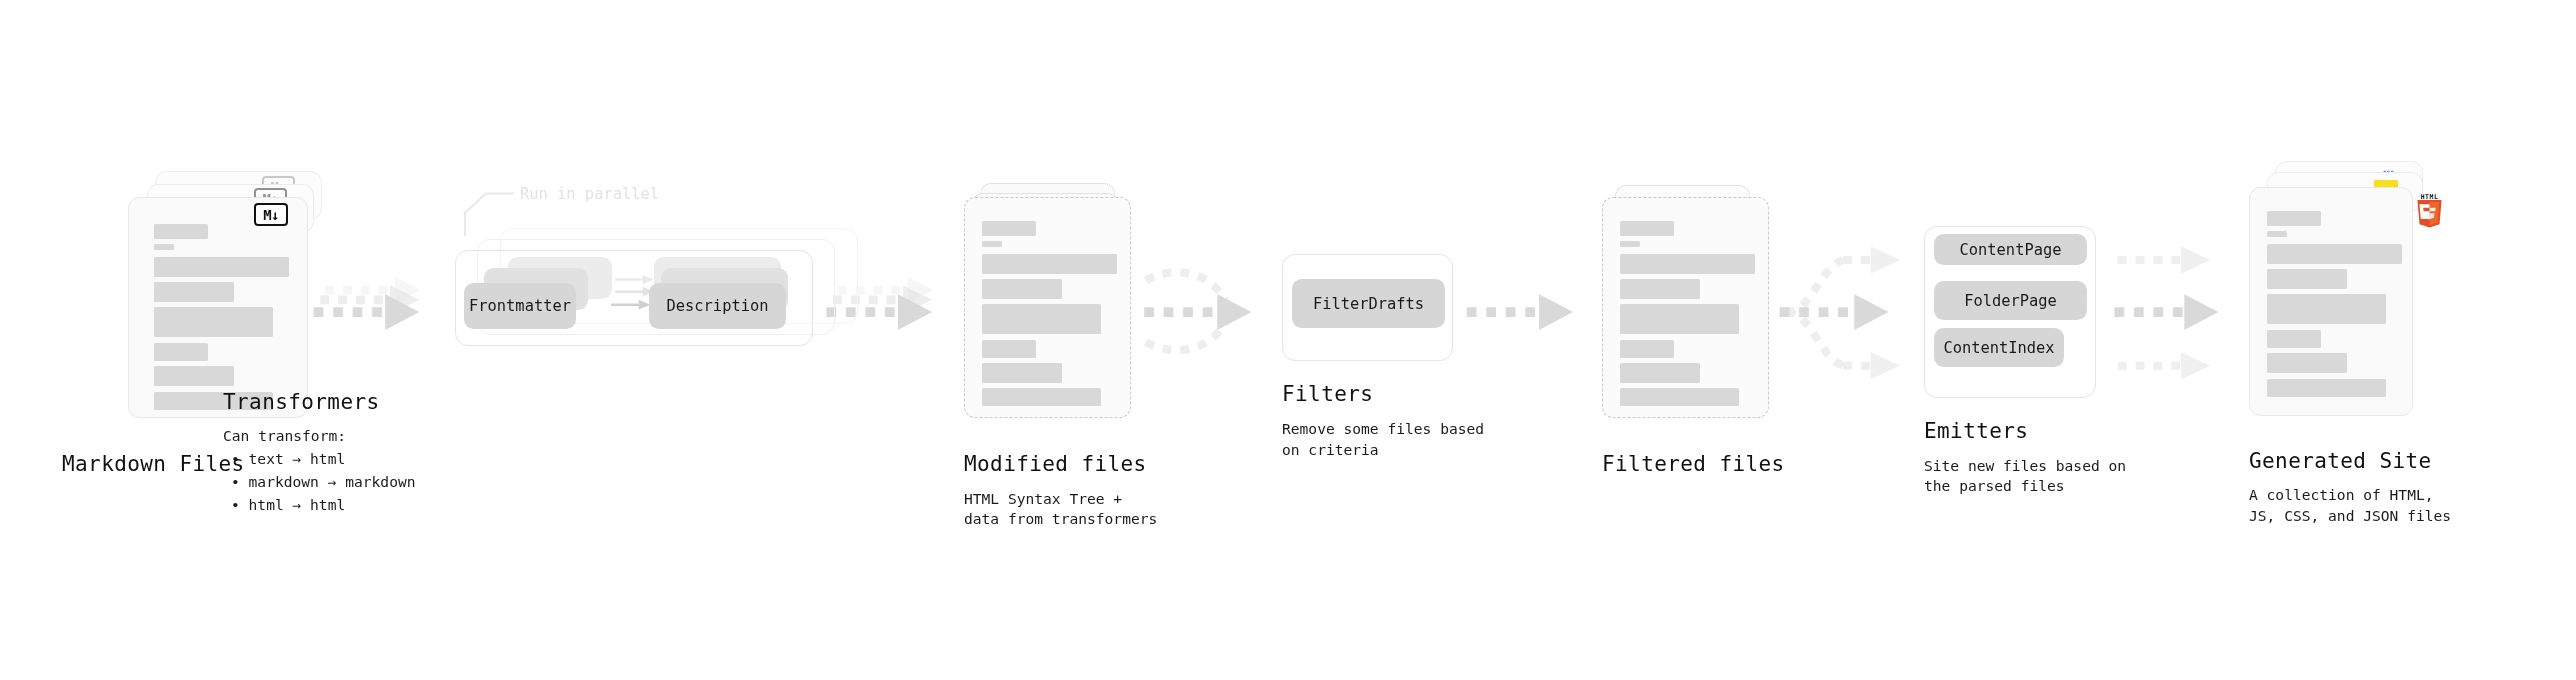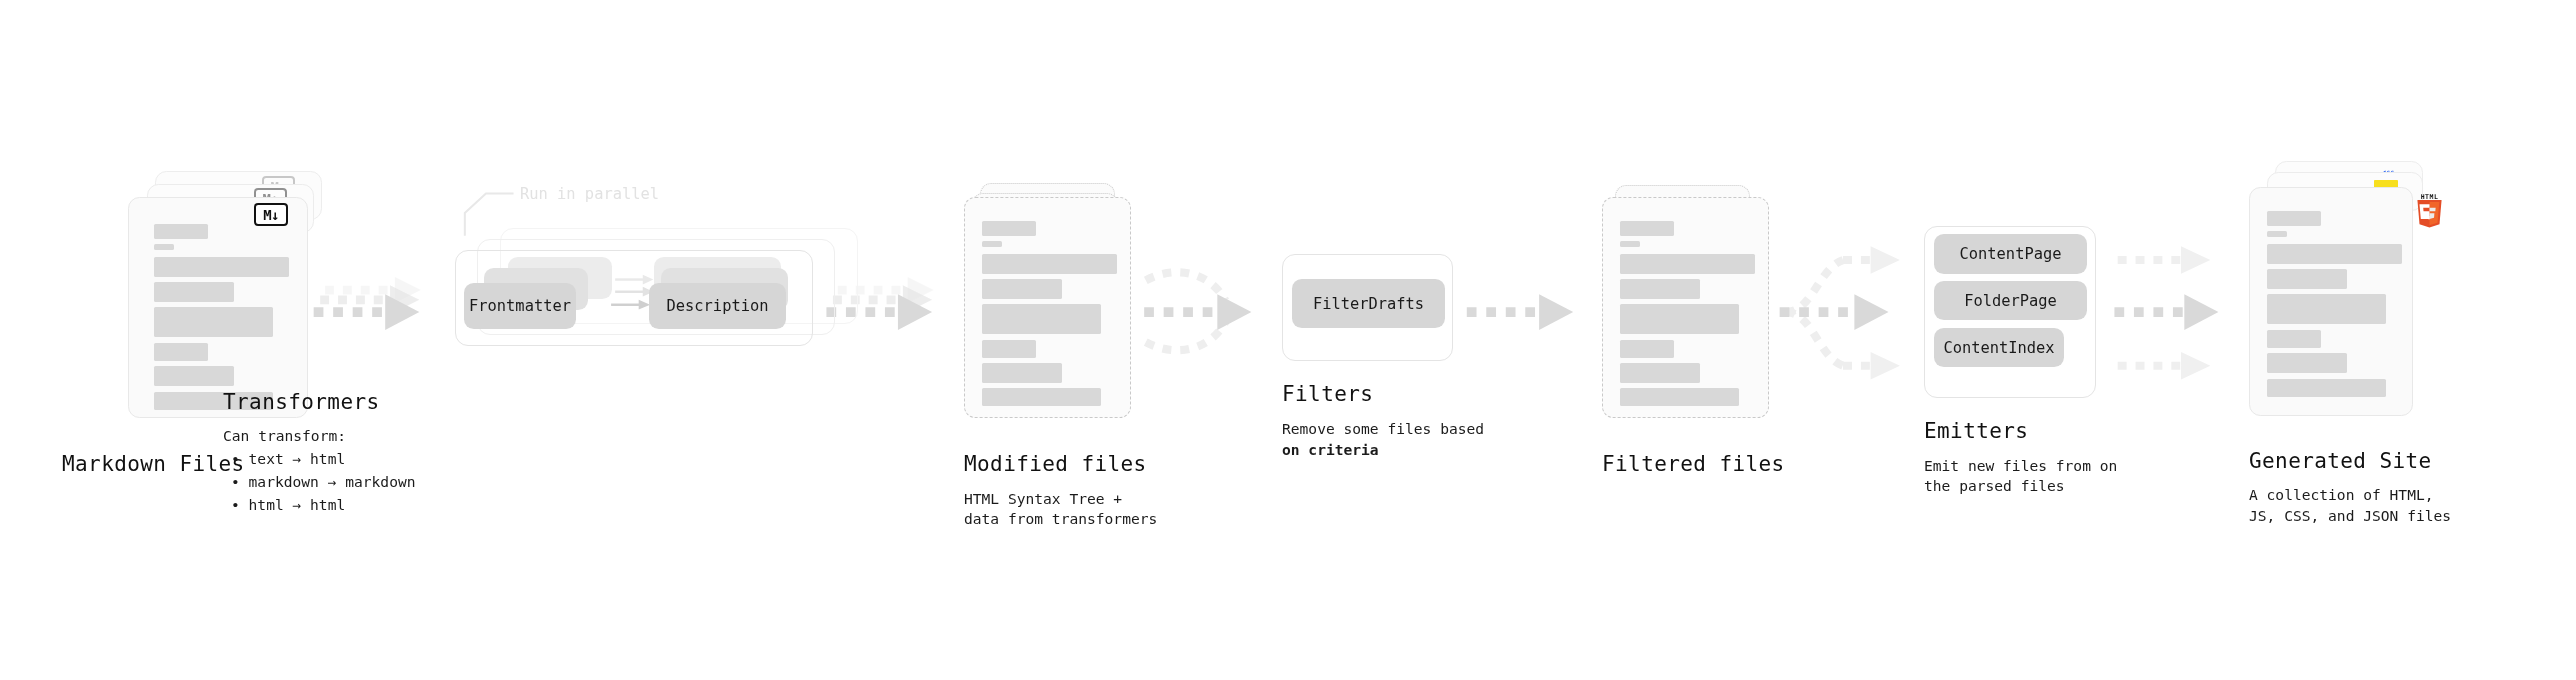--- a/index.html
+++ b/index.html
@@ -220,43 +220,43 @@
 
   <div class="title" style="left:964px;top:452px;">Modified files</div>
   <div class="sub" style="left:964px;top:488px;">HTML Syntax Tree +</div>
   <div class="sub" style="left:964px;top:508px;">data from transformers</div>
 
   <div class="panel solidbg" style="left:1282px;top:254px;width:171px;height:107px;"></div>
   <div class="chip" style="left:1292px;top:279px;width:153px;height:49px;">FilterDrafts</div>
 
   <div class="title" style="left:1282px;top:382px;">Filters</div>
   <div class="sub" style="left:1282px;top:418px;">Remove some files based</div>
-  <div class="sub" style="left:1282px;top:439px;font-weight:bold;">on criteria</div>
+  <div class="sub" style="left:1282px;top:439px;">on criteria</div>
 
   <div class="doc dotted" style="left:1615px;top:185px;width:135px;height:36px;"></div>
   <div class="doc dashed" style="left:1602px;top:197px;width:167px;height:221px;"></div>
 
   <div class="bar" style="left:1620px;top:221px;width:54px;height:14.6px;"></div>
   <div class="bar" style="left:1620px;top:241px;width:19.5px;height:5.7px;"></div>
   <div class="bar" style="left:1620px;top:254px;width:135px;height:20.3px;"></div>
   <div class="bar" style="left:1620px;top:279px;width:80px;height:19.5px;"></div>
   <div class="bar" style="left:1620px;top:304px;width:119px;height:30px;"></div>
   <div class="bar" style="left:1620px;top:340px;width:54px;height:18px;"></div>
   <div class="bar" style="left:1620px;top:363px;width:80px;height:19.5px;"></div>
   <div class="bar" style="left:1620px;top:388px;width:119px;height:18px;"></div>
 
   <div class="title" style="left:1602px;top:452px;">Filtered files</div>
 
   <div class="panel solidbg" style="left:1924px;top:226px;width:172px;height:172px;"></div>
-  <div class="chip" style="left:1934px;top:234px;width:153px;height:40px;">ContentPage</div>
+  <div class="chip" style="left:1934px;top:234px;width:153px;height:31px;">ContentPage</div>
   <div class="chip" style="left:1934px;top:281px;width:153px;height:39px;text-align:right;">FolderPage</div>
   <div class="chip" style="left:1934px;top:328px;width:130px;height:39px;">ContentIndex</div>
 
   <div class="title" style="left:1924px;top:419px;">Emitters</div>
-  <div class="sub" style="left:1924px;top:455px;">Emit new files from on</div>
+  <div class="sub" style="left:1924px;top:455px;">Site new files based on</div>
   <div class="sub" style="left:1924px;top:475px;">the parsed files</div>
 
   <div class="doc" style="left:2275px;top:161px;width:148px;height:39px;background:#fcfcfc;border-color:#ededed;"></div>
   <div class="cssbadge" style="left:2379px;top:177px;width:19.5px;height:4.1px;">
     <div class="t">CSS</div>
   </div>
 
   <div class="doc" style="left:2267px;top:172px;width:156px;height:39px;background:#fcfcfc;border-color:#ececec;"></div>
   <div class="jsbadge" style="left:2374px;top:180px;width:24.4px;height:14px;"></div>
 

